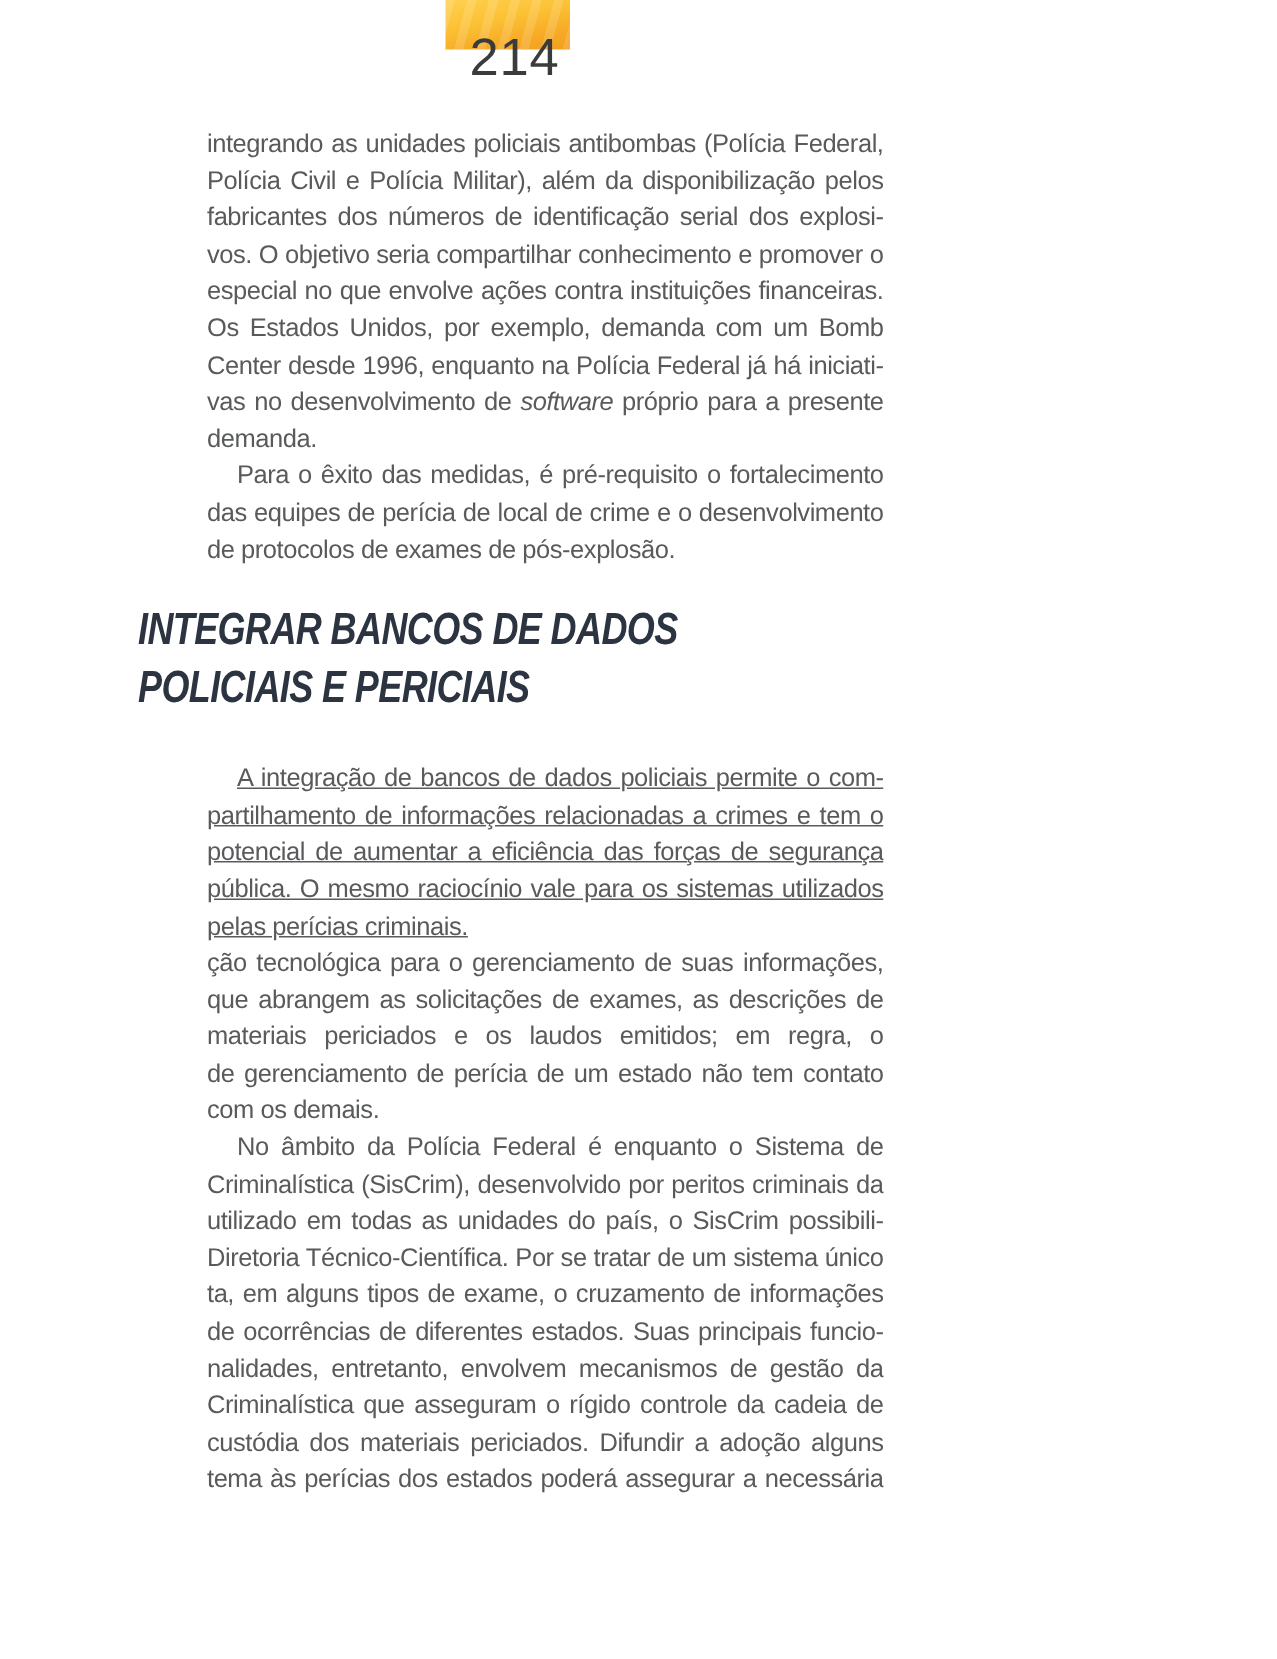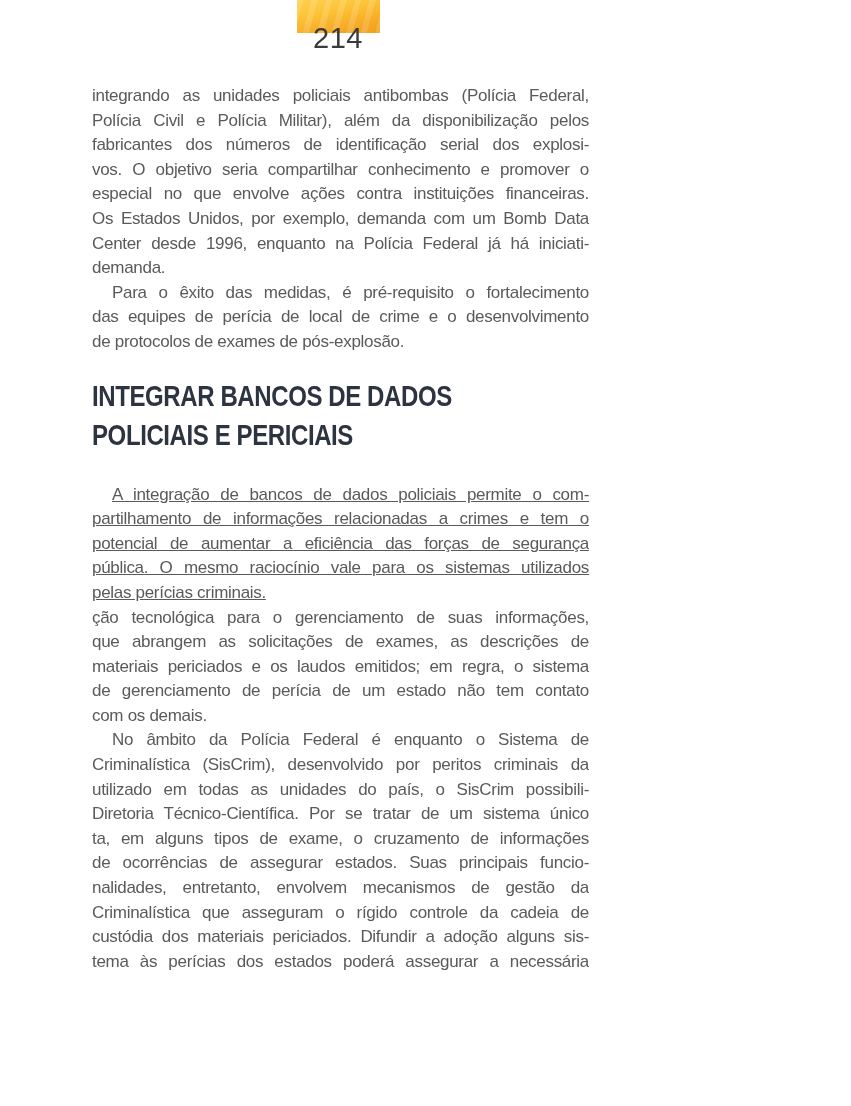--- a/index.html
+++ b/index.html
@@ -9,36 +9,36 @@
   }
   .accent{
     position:absolute;left:297px;top:0;width:83px;height:33px;
     background:linear-gradient(168deg,#ffd04f 0%,#fcc236 38%,#f7ab26 72%,#f19f1e 100%);
   }
   .accent:after{
     content:"";position:absolute;inset:0;
     background:repeating-linear-gradient(105deg,rgba(255,255,255,.14) 0 6px,rgba(0,0,0,0) 6px 14px);
   }
   .pagenum{
-    position:absolute;left:313px;top:25px;font-size:29px;line-height:27px;
+    position:absolute;left:313px;top:25px;font-size:35px;line-height:27px;
     color:#3a3b3d;letter-spacing:.5px;
   }
   .col{
     position:absolute;left:92px;top:84px;width:497px;color:#595a5c;
     font-size:17px;letter-spacing:-0.3px;
   }
   .ln{
     height:24.6px;line-height:24.6px;text-align:justify;text-align-last:justify;
-    overflow:hidden;white-space:normal;
+    overflow:hidden;white-space:normal;margin-left:46px;
   }
   .ln.last{text-align-last:left;}
   .ln.ind{text-indent:20px;}
   .it{font-style:italic;}
   .heading{
-    margin-top:20px;margin-bottom:0;color:#2b3440;
+    margin-top:20px;margin-bottom:0;color:#2b3440;font-style:italic;
   }
   .heading .hl{
     display:inline-block;transform:scaleX(0.8);transform-origin:0 50%;
     font-weight:bold;font-size:30px;line-height:30px;letter-spacing:-0.5px;
     white-space:nowrap;
   }
   .gap-top{margin-top:30px;text-decoration:underline;}
 </style>
 </head>
 <body>
@@ -49,20 +49,21 @@
 <div class="col">
 
   <div>
     <div class="ln">integrando as unidades policiais antibombas (Polícia Federal,</div>
     <div class="ln">Polícia Civil e Polícia Militar), além da disponibilização pelos</div>
     <div class="ln">fabricantes dos números de identificação serial dos explosi-</div>
     <div class="ln">vos. O objetivo seria compartilhar conhecimento e promover o</div>
     <div class="ln">especial no que envolve ações contra instituições financeiras.</div>
     <div class="ln">Os Estados Unidos, por exemplo, demanda com um Bomb Data</div>
     <div class="ln">Center desde 1996, enquanto na Polícia Federal já há iniciati-</div>
+    <div class="ln"><span>vas no desenvolvimento de </span><span class="it">software</span><span> próprio para a presente</span></div>
     <div class="ln last">demanda.</div>
   </div>
 
   <div>
     <div class="ln ind">Para o êxito das medidas, é pré-requisito o fortalecimento</div>
     <div class="ln">das equipes de perícia de local de crime e o desenvolvimento</div>
     <div class="ln last">de protocolos de exames de pós-explosão.</div>
   </div>
 
   <h1 class="heading">
@@ -85,20 +86,20 @@
     <div class="ln">de gerenciamento de perícia de um estado não tem contato</div>
     <div class="ln last">com os demais.</div>
   </div>
 
   <div>
     <div class="ln ind">No âmbito da Polícia Federal é enquanto o Sistema de</div>
     <div class="ln">Criminalística (SisCrim), desenvolvido por peritos criminais da</div>
     <div class="ln">utilizado em todas as unidades do país, o SisCrim possibili-</div>
     <div class="ln">Diretoria Técnico-Científica. Por se tratar de um sistema único</div>
     <div class="ln">ta, em alguns tipos de exame, o cruzamento de informações</div>
-    <div class="ln">de ocorrências de assegurar estados. Suas principais funcio-</div>
+    <div class="ln">de ocorrências de diferentes estados. Suas principais funcio-</div>
     <div class="ln">nalidades, entretanto, envolvem mecanismos de gestão da</div>
     <div class="ln">Criminalística que asseguram o rígido controle da cadeia de</div>
     <div class="ln">custódia dos materiais periciados. Difundir a adoção alguns sis-</div>
     <div class="ln">tema às perícias dos estados poderá assegurar a necessária</div>
   </div>
 
 </div>
 
 </body></html>

